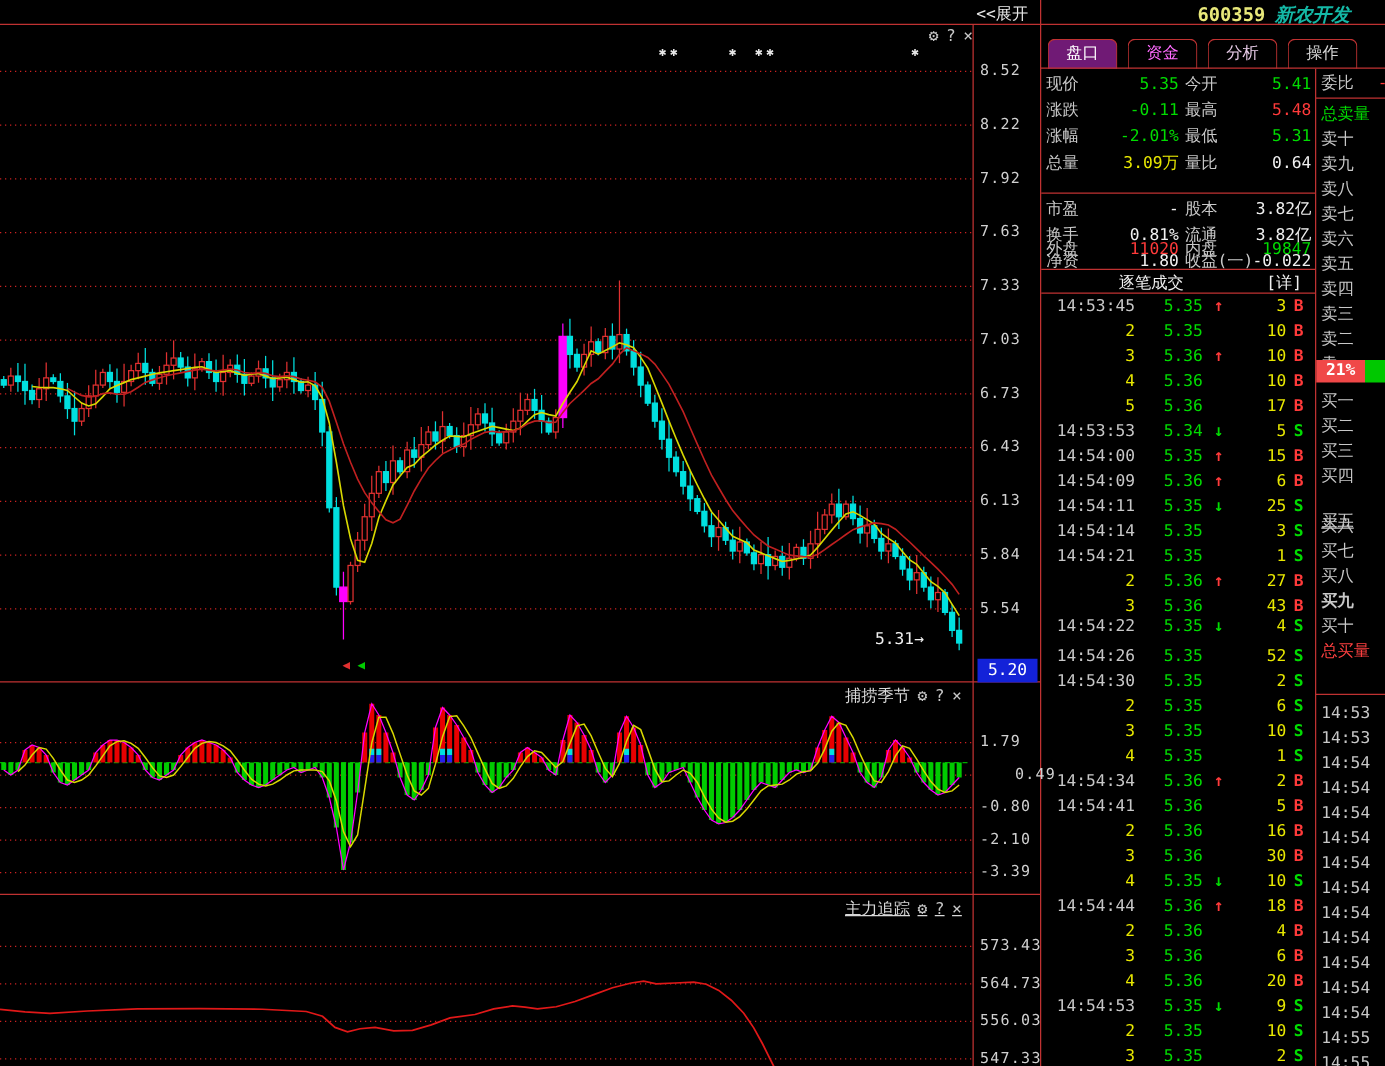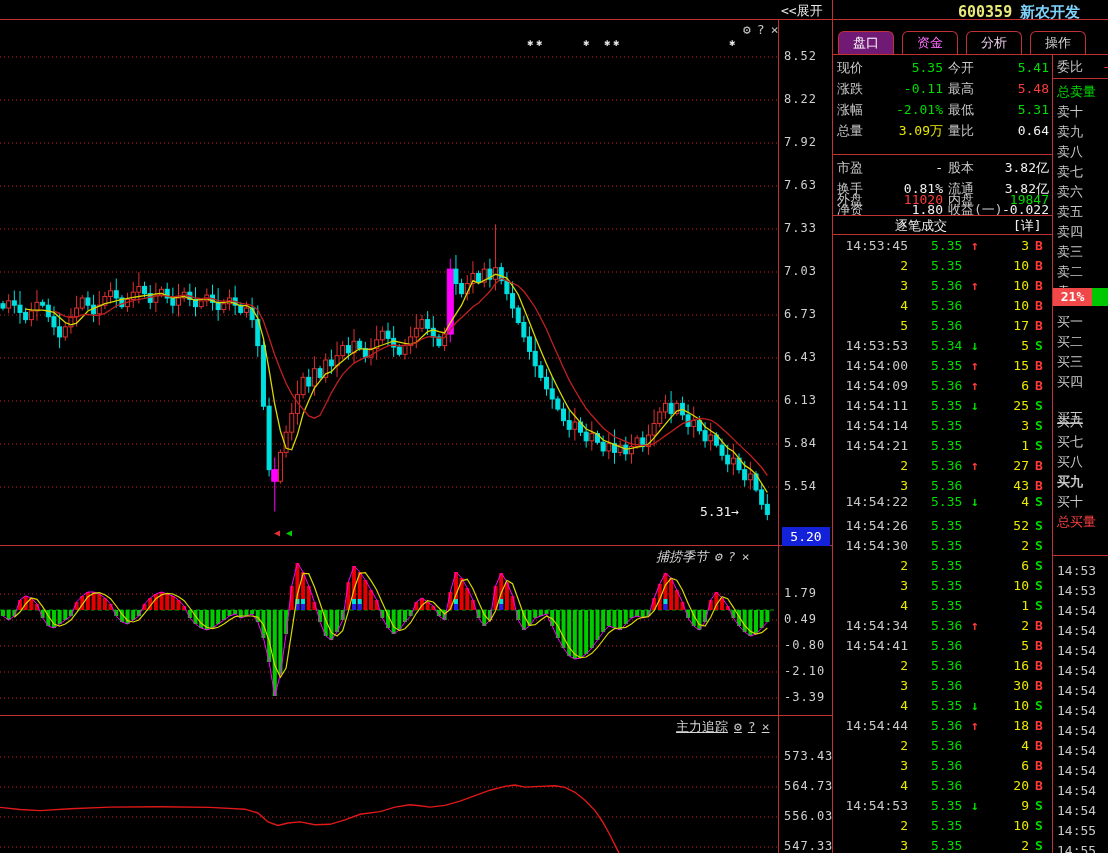--- a/index.html
+++ b/index.html
@@ -44,21 +44,21 @@
 <div class="screen">
 
   <div class="hline" style="top:19px;left:0;width:1108px;"></div>
   <div class="hline" style="top:545px;left:0;width:832px;"></div>
   <div class="hline" style="top:715px;left:0;width:832px;"></div>
   <div class="vline" style="left:778px;top:20px;height:833px;"></div>
   <div class="vline" style="left:832px;top:0;height:853px;"></div>
 
   <div class="lbl" style="left:781px;top:2px;color:#e8e8e8;">&lt;&lt;展开</div>
   <div class="lbl" style="left:958px;top:3px;color:#e8e87a;font-weight:bold;font-size:15px;">600359</div>
-  <div class="lbl" style="left:1020px;top:3px;color:#7dd3fc;font-weight:bold;font-size:15px;">新农开发</div>
+  <div class="lbl" style="left:1020px;top:3px;color:#14b8a6;font-weight:bold;font-size:15px;font-style:italic;">新农开发</div>
 
   <div class="lbl" style="left:737px;top:22px;">
     <span class="icon">⚙</span><span class="icon">?</span><span class="icon">×</span>
   </div>
 
   <svg id="main-svg" width="778" height="525" style="top:20px;">
       <line x1="0" y1="37" x2="777" y2="37" stroke="#cc2222" stroke-dasharray="1 3"></line>
       <line x1="0" y1="80" x2="777" y2="80" stroke="#cc2222" stroke-dasharray="1 3"></line>
       <line x1="0" y1="123" x2="777" y2="123" stroke="#cc2222" stroke-dasharray="1 3"></line>
       <line x1="0" y1="166" x2="777" y2="166" stroke="#cc2222" stroke-dasharray="1 3"></line>
@@ -520,21 +520,21 @@
       <div class="axis-lbl" style="top:221px;">7.33</div>
       <div class="axis-lbl" style="top:264px;">7.03</div>
       <div class="axis-lbl" style="top:307px;">6.73</div>
       <div class="axis-lbl" style="top:350px;">6.43</div>
       <div class="axis-lbl" style="top:393px;">6.13</div>
       <div class="axis-lbl" style="top:436px;">5.84</div>
       <div class="axis-lbl" style="top:479px;">5.54</div>
     </div>
   <div id="mid-axis">
       <div class="axis-lbl" style="top:586px;">1.79</div>
-      <div class="axis-lbl" style="top:612px;">0.49</div>
+      <div class="axis-lbl" style="top:612px;margin-left:28px;">0.49</div>
       <div class="axis-lbl" style="top:638px;">-0.80</div>
       <div class="axis-lbl" style="top:664px;">-2.10</div>
       <div class="axis-lbl" style="top:690px;">-3.39</div>
     </div>
   <div id="bot-axis">
       <div class="axis-lbl" style="top:749px;">573.43</div>
       <div class="axis-lbl" style="top:779px;">564.73</div>
       <div class="axis-lbl" style="top:809px;">556.03</div>
       <div class="axis-lbl" style="top:839px;">547.33</div>
     </div>
@@ -547,21 +547,21 @@
       <div class="star" style="left:583px;top:37px;">✱</div>
       <div class="star" style="left:604px;top:37px;">✱</div>
       <div class="star" style="left:613px;top:37px;">✱</div>
       <div class="star" style="left:729px;top:37px;">✱</div>
     </div>
   <div id="tris">
       <div class="tri" style="left:274px;top:528px;color:#e03030;">◀</div>
       <div class="tri" style="left:286px;top:528px;color:#00cc00;">◀</div>
     </div>
 
-  <div class="lbl panel-hdr" style="left:656px;top:548px;font-style:italic;">
+  <div class="lbl panel-hdr" style="left:676px;top:548px;">
     <span>捕捞季节</span><span class="icon">⚙</span><span class="icon">?</span><span class="icon">×</span>
   </div>
 
   <div class="lbl panel-hdr" style="left:676px;top:718px;text-decoration:underline;">
     <span>主力追踪</span><span class="icon">⚙</span><span class="icon">?</span><span class="icon">×</span>
   </div>
 
   <div class="tabs" id="tabs">
       <div class="tab active" style="color:#ffffff;">盘口</div>
       <div class="tab" style="color:#ff6bff;">资金</div>

